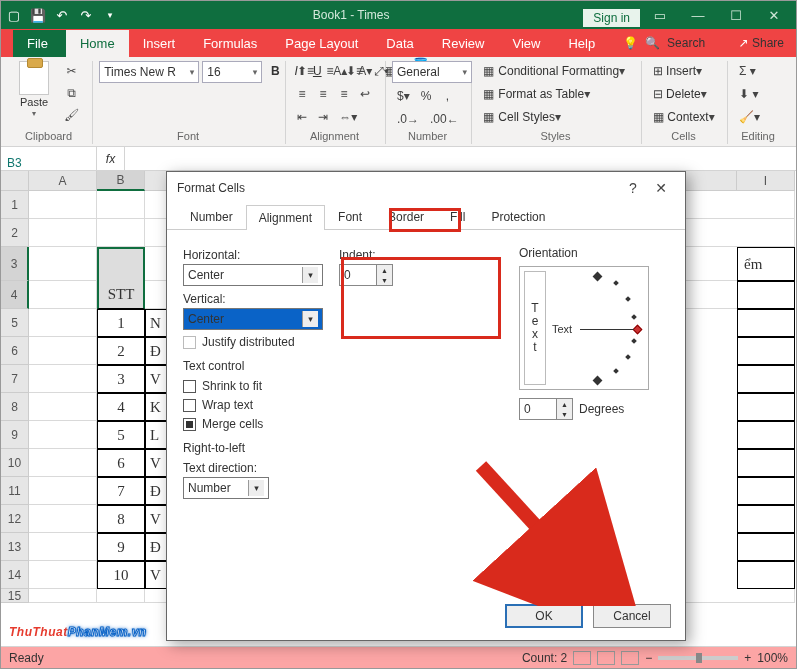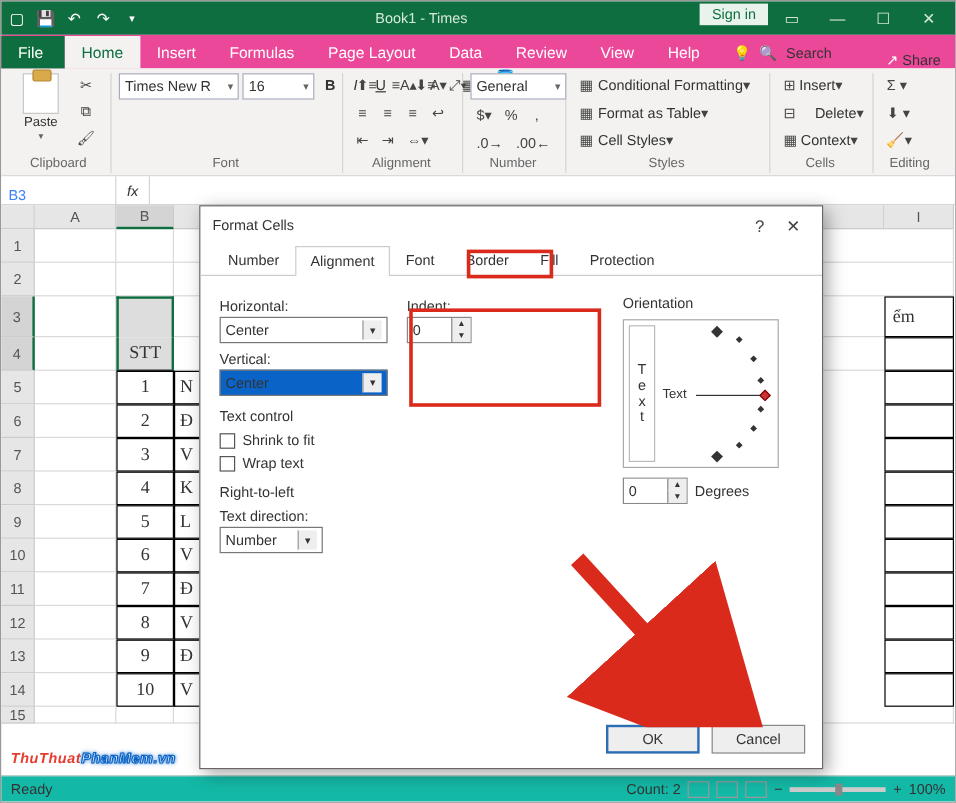--- a/index.html
+++ b/index.html
@@ -2,60 +2,60 @@
 <html><head>
 <meta charset="utf-8">
 <style>
   *{box-sizing:border-box;margin:0;padding:0;font-family:"Segoe UI",Tahoma,sans-serif;font-size:12px;color:#333}
   body{background:#fff;width:797px;height:669px;overflow:hidden;position:relative;border:1px solid #999}
   
   .titlebar{height:28px;background:#0f6e3f;display:flex;align-items:center;color:#fff;padding:0 4px}
   .qat{display:flex;align-items:center;gap:6px}
   .qat .ico{width:18px;height:18px;display:flex;align-items:center;justify-content:center;color:#fff;font-size:13px}
   .title-center{flex:1;text-align:center;color:#d4e9dc;font-size:12px}
-  .title-right{display:flex;align-items:flex-start;gap:2px}
+  .title-right{display:flex;align-items:flex-end;gap:2px}
   .signin{background:#e8f3ec;color:#0f6e3f;padding:2px 10px;font-size:12px}
   .winbtn{width:36px;height:24px;display:flex;align-items:center;justify-content:center;color:#cfe6d7;font-size:13px}
   
-  .tabs{height:28px;background:#ec4899;display:flex;align-items:flex-end;}
+  .tabs{height:28px;background:#ef4444;display:flex;align-items:center;padding-left:12px}
   .tab{color:#fff;padding:6px 14px;font-size:13px;display:flex;align-items:center;gap:3px}
   .tab.file{background:#0f6e3f;color:#fff;padding-right:18px}
   .tab.active{background:#f3f2f1;color:#0f6e3f}
   .tabs-right{margin-left:auto;display:flex;align-items:center;gap:4px;padding-right:12px}
   .share{color:#fff;margin-left:14px}
   
   .ribbon{height:90px;background:#f3f2f1;border-bottom:1px solid #d4d4d4;display:flex;padding:4px 6px 2px 6px}
   .group{border-right:1px solid #d4d4d4;padding:0 8px 0 6px;display:flex;flex-direction:column;justify-content:space-between}
   .group:last-child{border-right:none}
   .group-body{display:flex;gap:4px;align-items:flex-start}
   .group-label{text-align:center;font-size:11px;color:#666;padding-bottom:2px}
   .btncol{display:flex;flex-direction:column;gap:2px}
   .rbtn{height:20px;min-width:20px;padding:0 4px;display:flex;align-items:center;justify-content:center;border:1px solid transparent;background:transparent;font-size:12px;color:#444}
   .combo{height:22px;border:1px solid #aab;background:#fff;padding:0 4px;display:flex;align-items:center;font-size:12px;color:#333;min-width:60px}
   .combo .arr{margin-left:auto;font-size:9px;color:#666}
   .paste-big{width:42px;display:flex;flex-direction:column;align-items:center;gap:1px}
   .paste-ico{width:30px;height:34px;background:linear-gradient(#fff,#fff);border:1px solid #c9c9c9;position:relative}
   .paste-ico::before{content:"";position:absolute;top:-4px;left:7px;width:14px;height:8px;background:#d9a94a;border:1px solid #b48932;border-radius:2px}
   
   .fbar{height:24px;border-bottom:1px solid #d4d4d4;display:flex;align-items:stretch;background:#fff}
-  .namebox{width:96px;border-right:1px solid #d4d4d4;padding:16px 6px;display:flex;align-items:center;font-size:12px;color:#3b82f6}
+  .namebox{width:96px;border-right:1px solid #d4d4d4;padding:16px 6px;display:flex;align-items:center;font-size:12px;color:#0f766e}
   .fx{width:28px;border-right:1px solid #d4d4d4;display:flex;align-items:center;justify-content:center;color:#777;font-style:italic}
   .fx-input{flex:1;padding:0 6px}
   
   .sheet{display:flex}
   .colheads{display:flex;height:20px}
   .rowhead,.colhead{background:#e6e6e6;border-right:1px solid #ccc;border-bottom:1px solid #ccc;display:flex;align-items:center;justify-content:center;font-size:12px;color:#555}
   .corner{width:28px;background:#e6e6e6;border-right:1px solid #ccc;border-bottom:1px solid #ccc}
   .rows{display:flex;flex-direction:column}
   .row{display:flex;height:28px}
   .rowhead{width:28px;height:100%}
   .cell{border-right:1px solid #d9d9d9;border-bottom:1px solid #d9d9d9;height:100%;padding:0 6px;display:flex;align-items:center;font-family:"Times New Roman",serif;font-size:15px;justify-content:center}
   .cell.left{justify-content:flex-start}
   
-  .status{position:absolute;bottom:0;left:0;right:0;height:22px;background:#14b8a6;border-top:1px solid #d4d4d4;display:flex;align-items:center;padding:0 8px;font-size:11px;color:#555}
+  .status{position:absolute;bottom:0;left:0;right:0;height:22px;background:#fca5a5;border-top:1px solid #d4d4d4;display:flex;align-items:center;padding:0 8px;font-size:11px;color:#555}
   .status-right{margin-left:auto;display:flex;align-items:center;gap:6px}
   .zoom-track{width:80px;height:4px;background:#ccc;position:relative}
   .zoom-thumb{position:absolute;top:-3px;left:38px;width:6px;height:10px;background:#888}
   .view-ico{width:18px;height:14px;border:1px solid #999;display:inline-block}
   
   .dialog{position:absolute;left:165px;top:170px;width:520px;height:470px;background:#fff;border:1px solid #666;box-shadow:4px 4px 14px rgba(0,0,0,.35)}
   .dlg-title{height:32px;display:flex;align-items:center;padding:0 10px;font-size:13px;color:#333}
   .dlg-title .close,.dlg-title .help{width:28px;text-align:center;font-size:14px;color:#444}
   .dlg-title .spacer{flex:1}
   .dlg-tabs{display:flex;padding:0 10px;height:26px;align-items:flex-end;border-bottom:1px solid #ccc}
@@ -236,21 +236,21 @@
       <button class="rbtn" style="justify-content:flex-start;width:160px">▦ <span style="margin-left:4px">Conditional Formatting</span> ▾</button>
       <button class="rbtn" style="justify-content:flex-start;width:160px">▦ <span style="margin-left:4px">Format as Table</span> ▾</button>
       <button class="rbtn" style="justify-content:flex-start;width:160px">▦ <span style="margin-left:4px">Cell Styles</span> ▾</button>
     </div>
     <div class="group-label">Styles</div>
   </div>
 
   <div class="group" style="min-width:86px">
     <div class="group-body" style="flex-direction:column;gap:3px">
       <button class="rbtn" style="justify-content:flex-start;width:80px">⊞ <span style="margin-left:3px">Insert</span> ▾</button>
-      <button class="rbtn" style="justify-content:flex-start;width:80px">⊟ <span style="margin-left:16px">Delete</span> ▾</button>
+      <button class="rbtn" style="justify-content:flex-start;width:80px">⊟ <span style="margin-left:3px">Delete</span> ▾</button>
       <button class="rbtn" style="justify-content:flex-start;width:80px">▦ <span style="margin-left:3px">Context</span> ▾</button>
     </div>
     <div class="group-label">Cells</div>
   </div>
 
   <div class="group" style="min-width:62px">
     <div class="group-body" style="flex-direction:column;gap:3px">
       <button class="rbtn">Σ ▾</button>
       <button class="rbtn">⬇ ▾</button>
       <button class="rbtn">🧹▾</button>
@@ -444,29 +444,39 @@
           <div class="fld-label">Indent:</div>
           <div class="spin">
             <input value="0" style="">
             <div class="btns">
                 <span>▲</span>
                 <span>▼</span>
               </div>
           </div>
         </div>
       </div>
+      <div class="chk disabled">
+          <span class="box"></span>
+          <span>Justify distributed</span>
+        </div>
 
       <div class="fs-title" style="margin-top:10px">Text control</div>
       <div class="chk">
           <span class="box"></span>
           <span>Shrink to fit</span>
         </div>
       <div class="chk">
           <span class="box"></span>
           <span>Wrap text</span>
+        </div>
+      <div class="chk">
+          <span class="box">
+            <span class="filled"></span>
+          </span>
+          <span>Merge cells</span>
         </div>
 
       <div class="fs-title" style="margin-top:10px">Right-to-left</div>
       <div class="fld-label">Text direction:</div>
       <div class="dd" style="width:86px">
           <span>Number</span>
           <span class="arr">▾</span>
         </div>
     </div>
 

